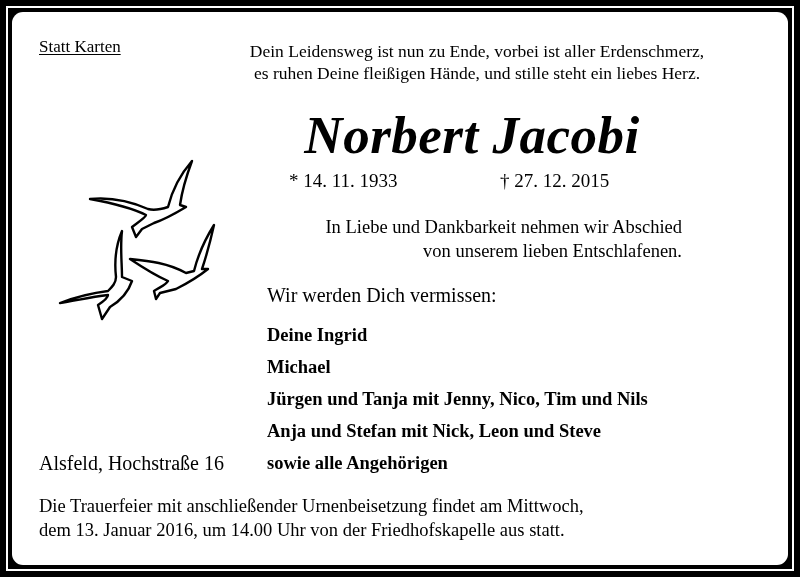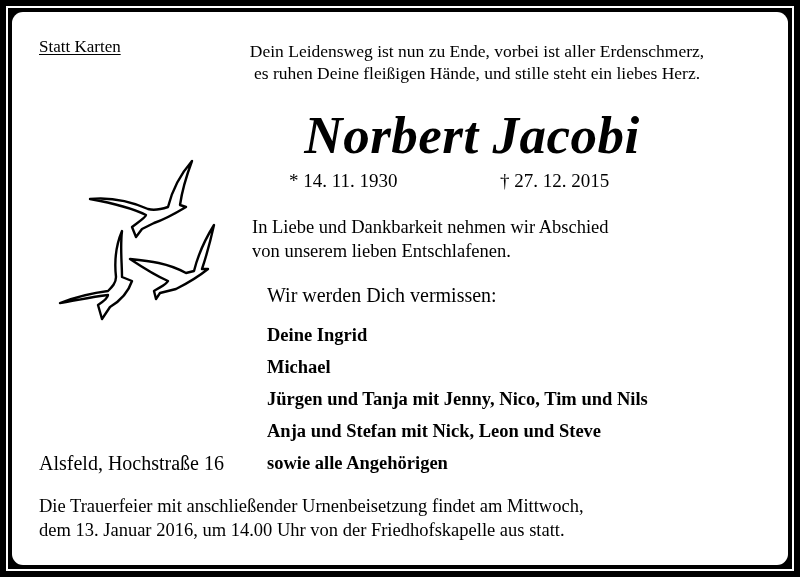--- a/index.html
+++ b/index.html
@@ -37,21 +37,21 @@
     }
     .name {
       left: 250px; top: 93px; width: 420px; text-align: center;
       font-size: 53px; font-weight: bold; letter-spacing: 0.5px;
       line-height: 60px;
       font-style: italic;
     }
     .born { left: 277px; top: 158px; font-size: 19px; }
     .died { left: 488px; top: 158px; font-size: 19px; }
     .farewell {
-      left: 240px; top: 203px; width: 430px; text-align: left;
+      left: 240px; top: 203px; width: 430px; text-align: right;
       font-size: 18.5px; line-height: 24px;
     }
     .miss { left: 255px; top: 272px; font-size: 20px; }
     .family {
       left: 255px; top: 303px; font-size: 18.5px; font-weight: bold; line-height: 24px;
     }
     .family div { white-space: nowrap; margin-top: 8px; }
     .address { left: 27px; top: 440px; font-size: 20px; }
     .service {
       left: 27px; top: 482px; font-size: 18.5px; line-height: 24px;
@@ -69,21 +69,21 @@
 
   <div class="abs statt">Statt Karten</div>
 
   <div class="abs verse">
     <div>Dein Leidensweg ist nun zu Ende, vorbei ist aller Erdenschmerz,</div>
     <div>es ruhen Deine fleißigen Hände, und stille steht ein liebes Herz.</div>
   </div>
 
   <div class="abs name">Norbert Jacobi</div>
 
-  <div class="abs born">* 14. 11. 1930</div>
+  <div class="abs born">* 14. 11. 1933</div>
   <div class="abs died">† 27. 12. 2015</div>
 
   <svg class="birds" viewBox="0 0 200 200">
     <g fill="none" stroke="#000" stroke-width="2.4" stroke-linejoin="round" stroke-linecap="round">
 
       <path d="M40 52 C60 50 80 54 98 62 C105 64 112 62 118 60 C122 44 128 30 142 14 C136 30 132 44 130 58 L136 60 C126 66 116 72 104 76 L92 82 L86 90 L82 80 C90 74 96 70 96 68 C80 60 62 56 40 52 Z"></path>
 
       <path d="M72 84 C70 100 72 116 72 130 L82 134 C78 146 70 154 60 160 L52 172 L48 158 C54 154 58 150 58 148 C40 150 24 154 10 156 C26 150 42 146 58 144 C62 140 66 136 66 130 C64 112 66 98 72 84 Z"></path>
 
       <path d="M80 112 C100 114 118 116 136 126 L144 124 C148 108 154 94 164 78 C160 96 156 110 152 122 L158 122 C148 130 138 136 126 142 L110 146 L106 152 L104 144 C110 140 116 138 118 134 C104 128 92 120 80 112 Z"></path>

